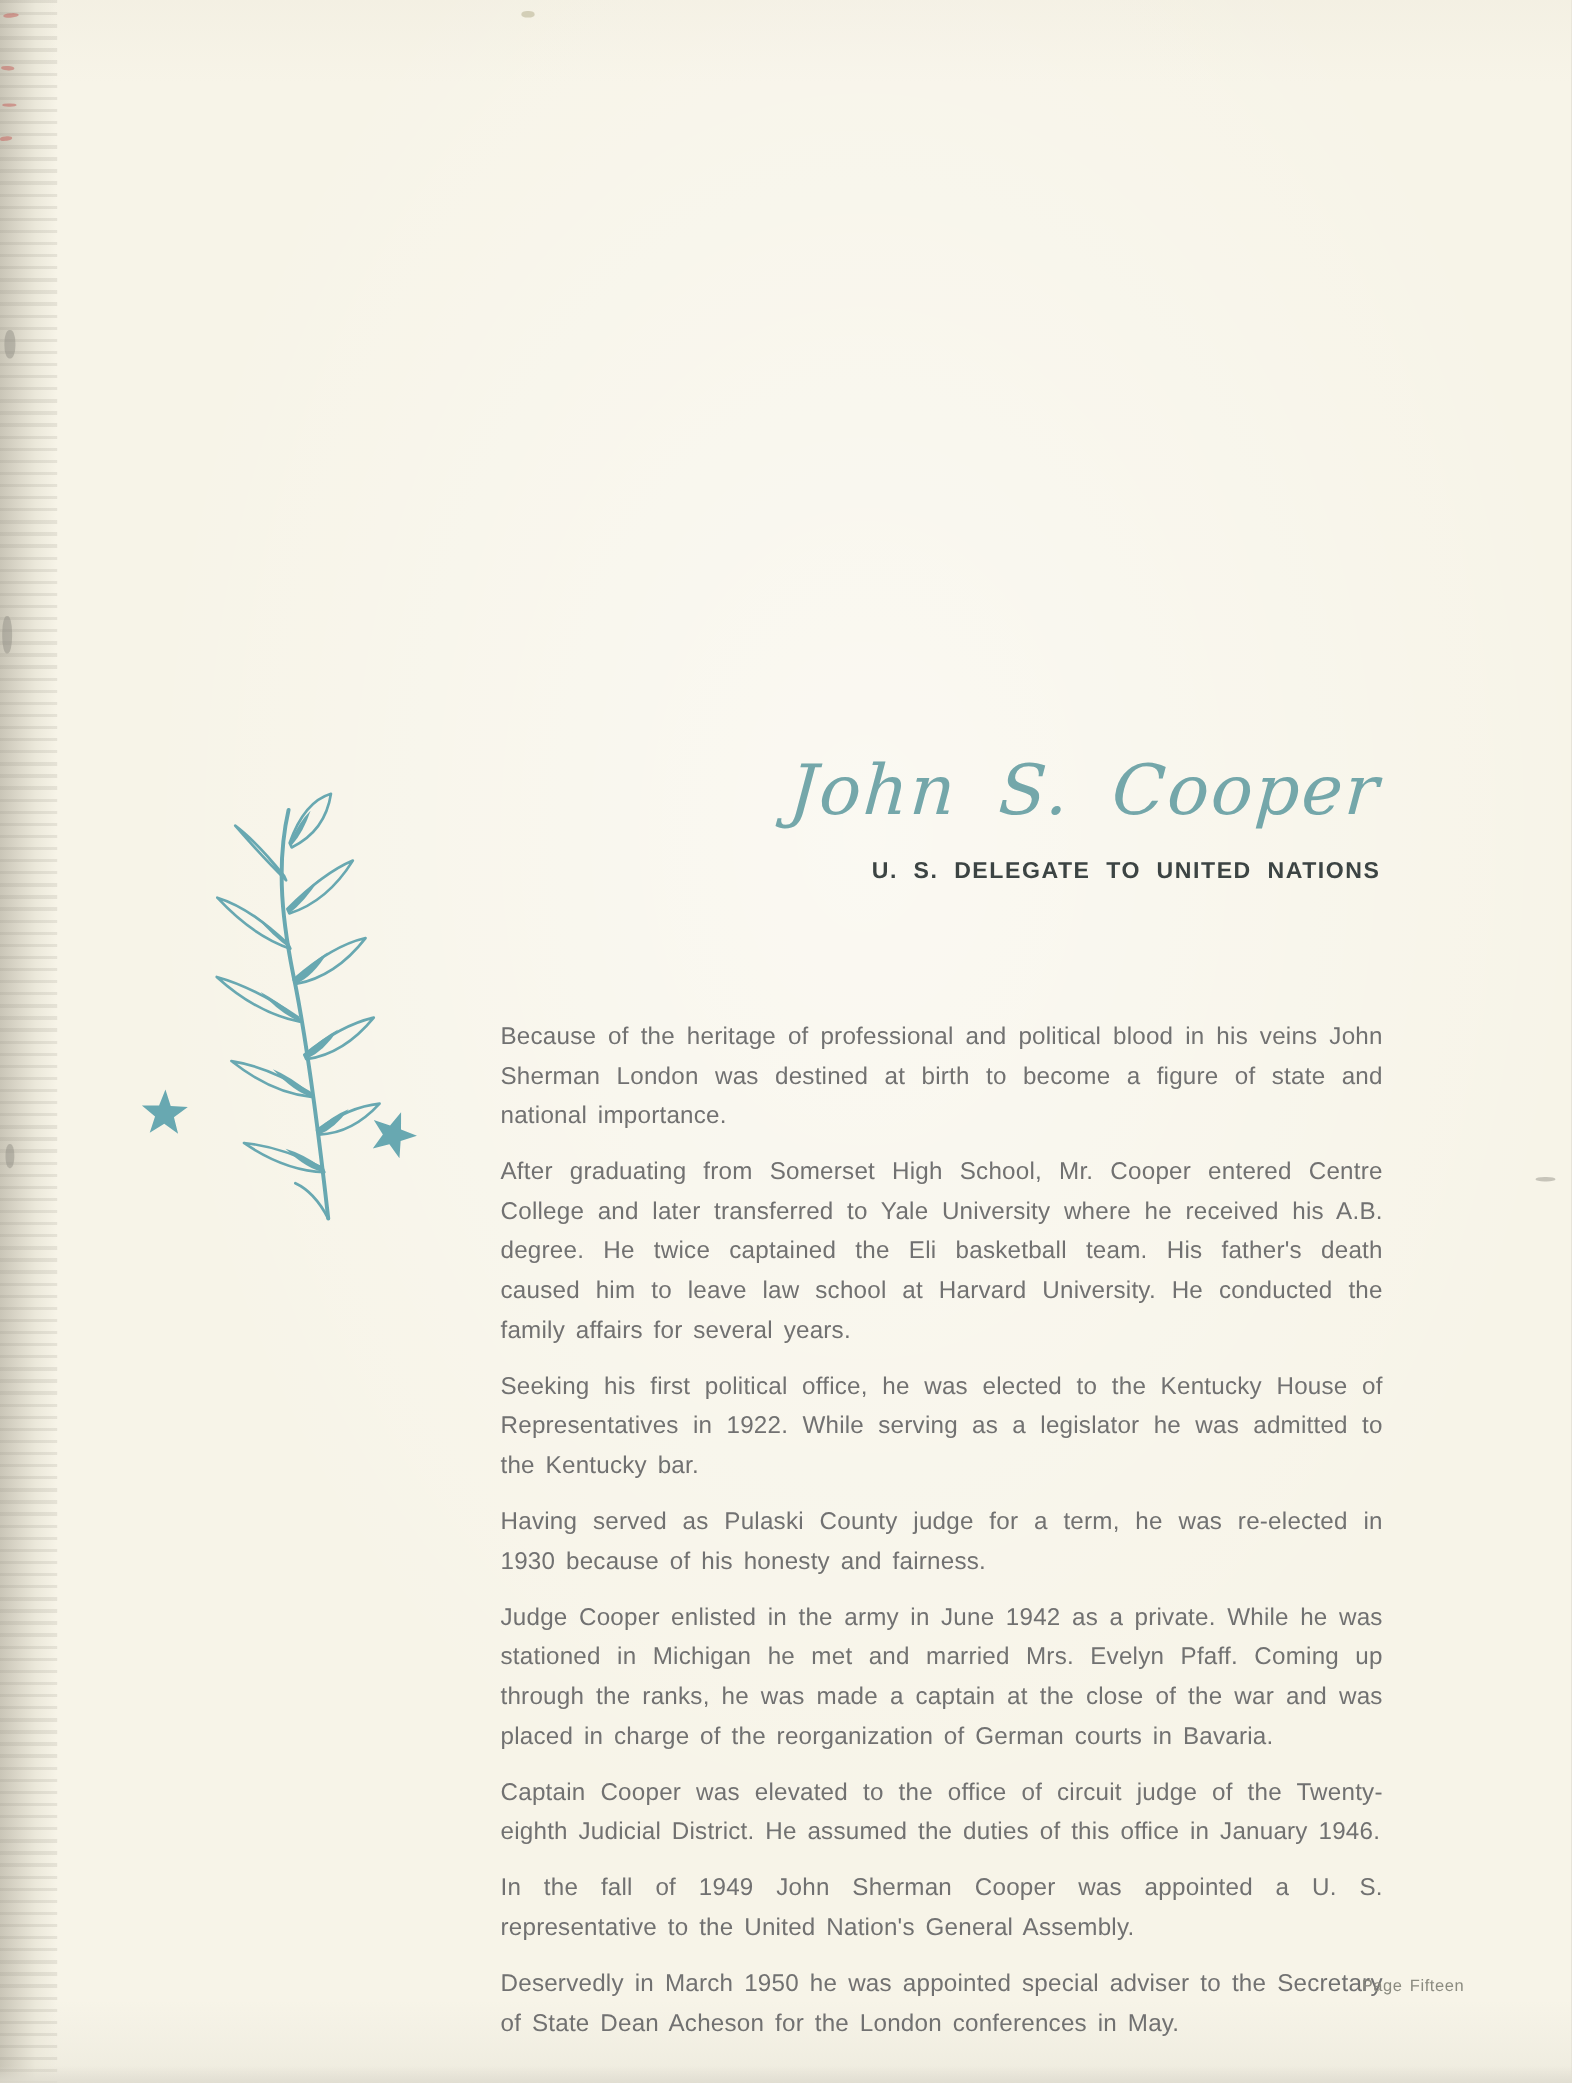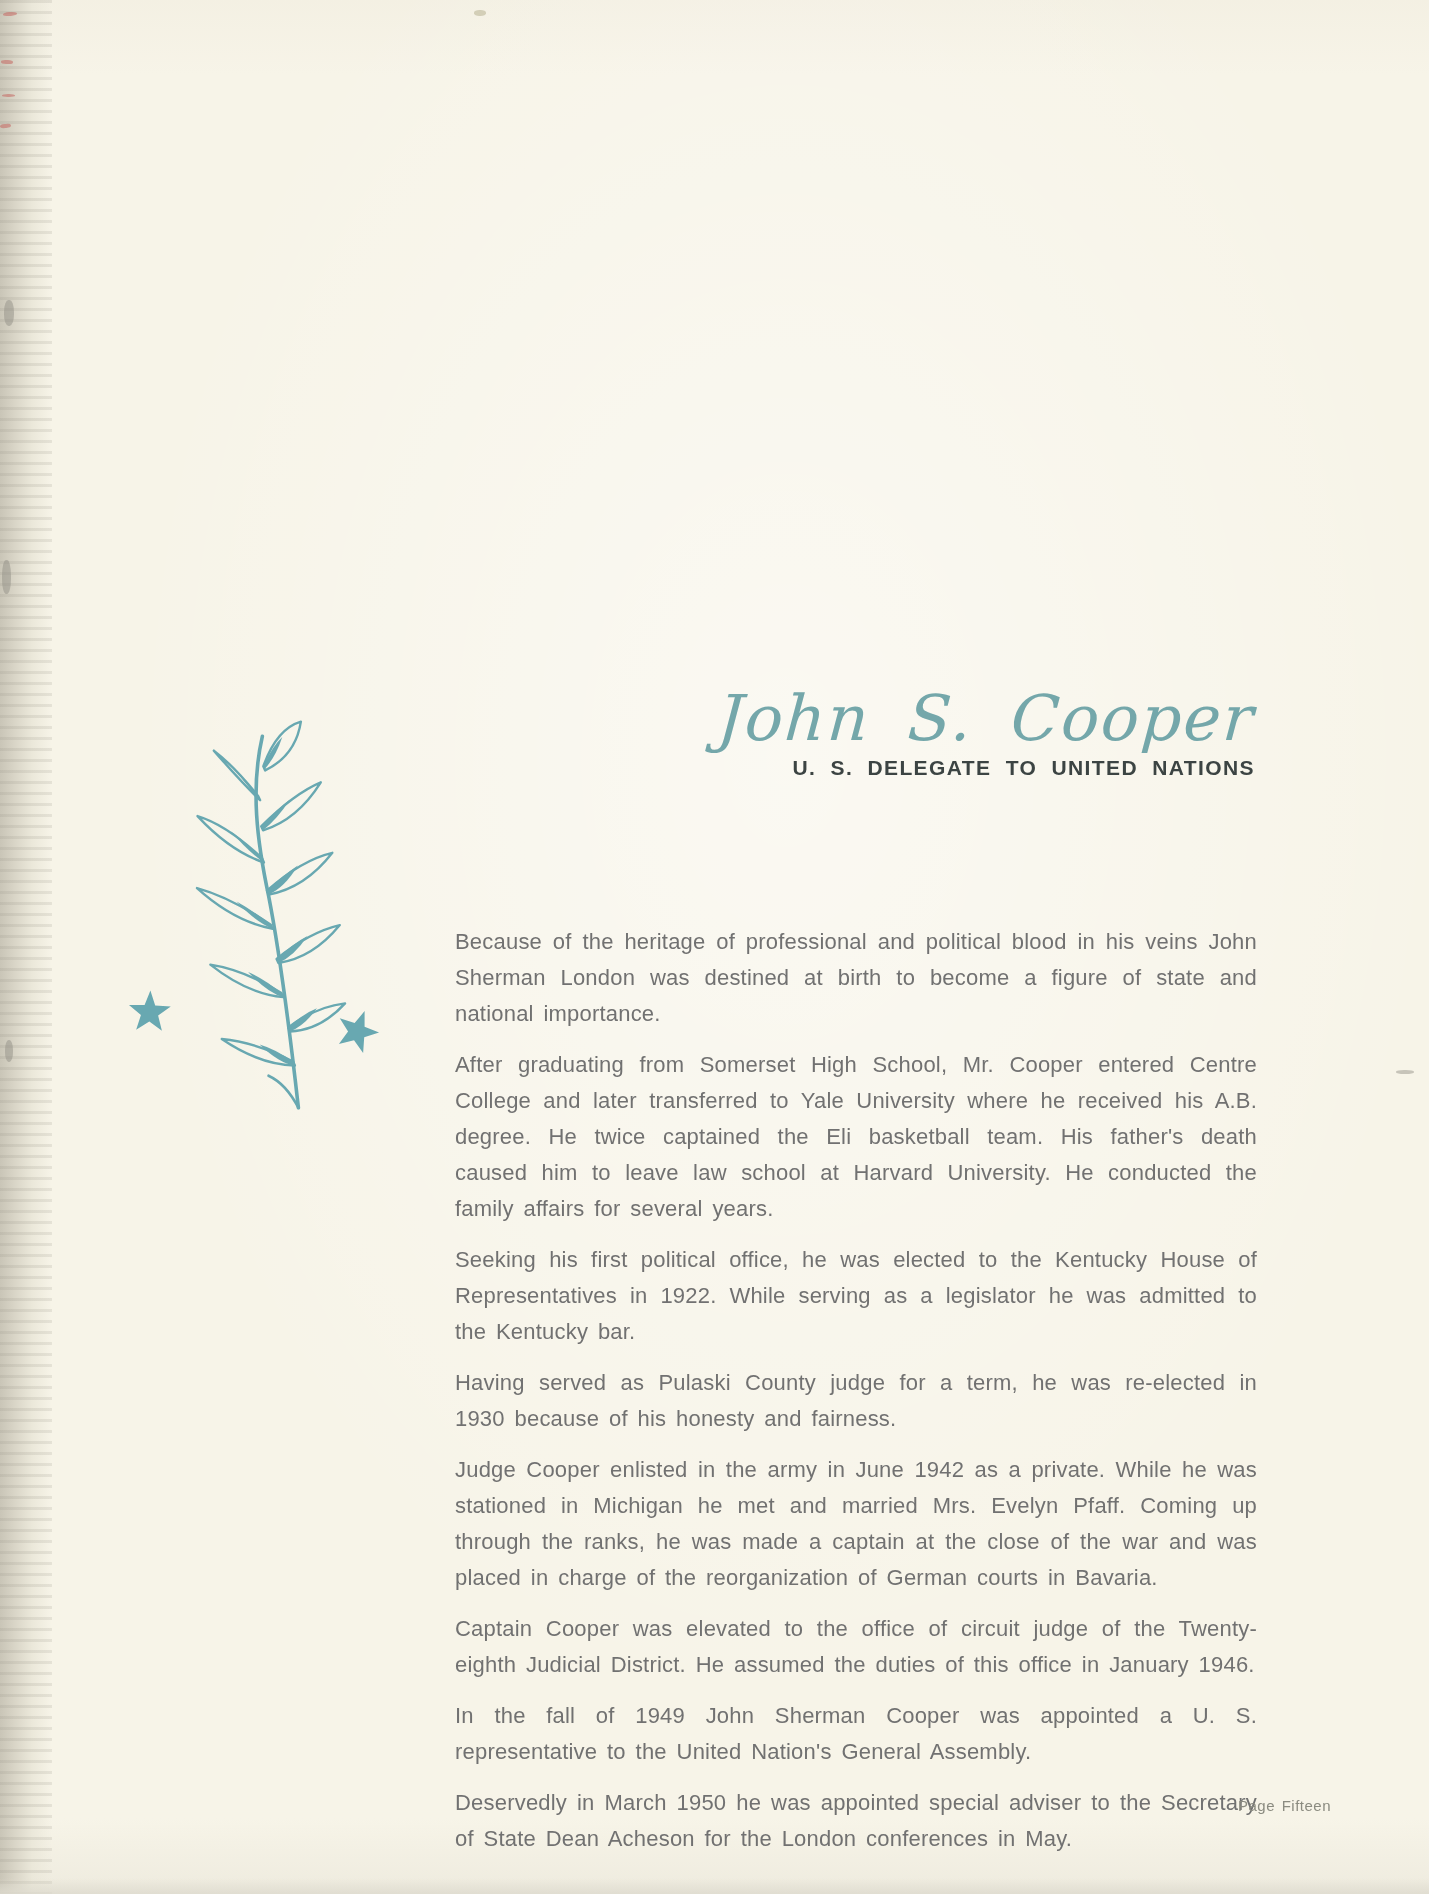--- a/index.html
+++ b/index.html
@@ -58,21 +58,21 @@
     font-style:italic;
     font-weight:400;
     font-size:63px;
     line-height:1.05;
     letter-spacing:2px;
     word-spacing:16px;
     color:var(--accent);
     transform:skewX(-4deg);
   }
   .page-subtitle{
-    margin-top:4px;
+    margin-top:28px;
     font-family:"Liberation Sans", sans-serif;
     font-weight:700;
     font-size:21px;
     letter-spacing:1.4px;
     word-spacing:7px;
     color:var(--subtitle);
   }
 
   .body-copy{
     position:absolute;left:455px;top:924px;width:802px;

